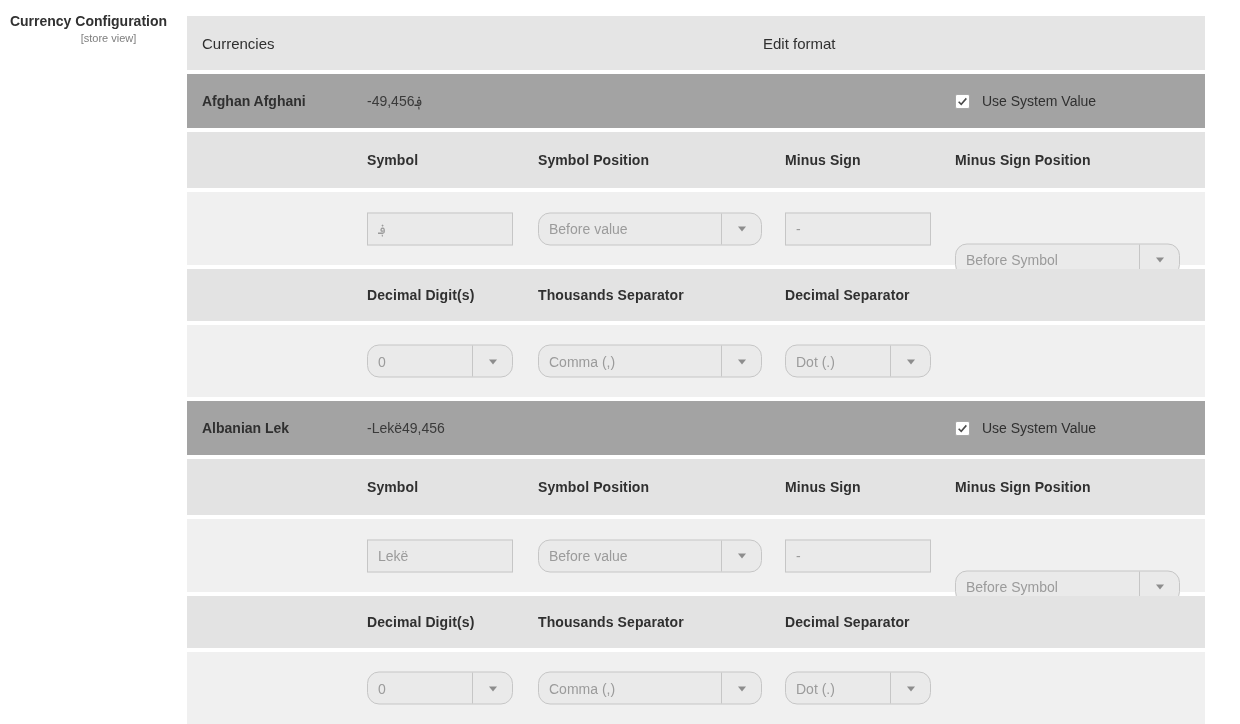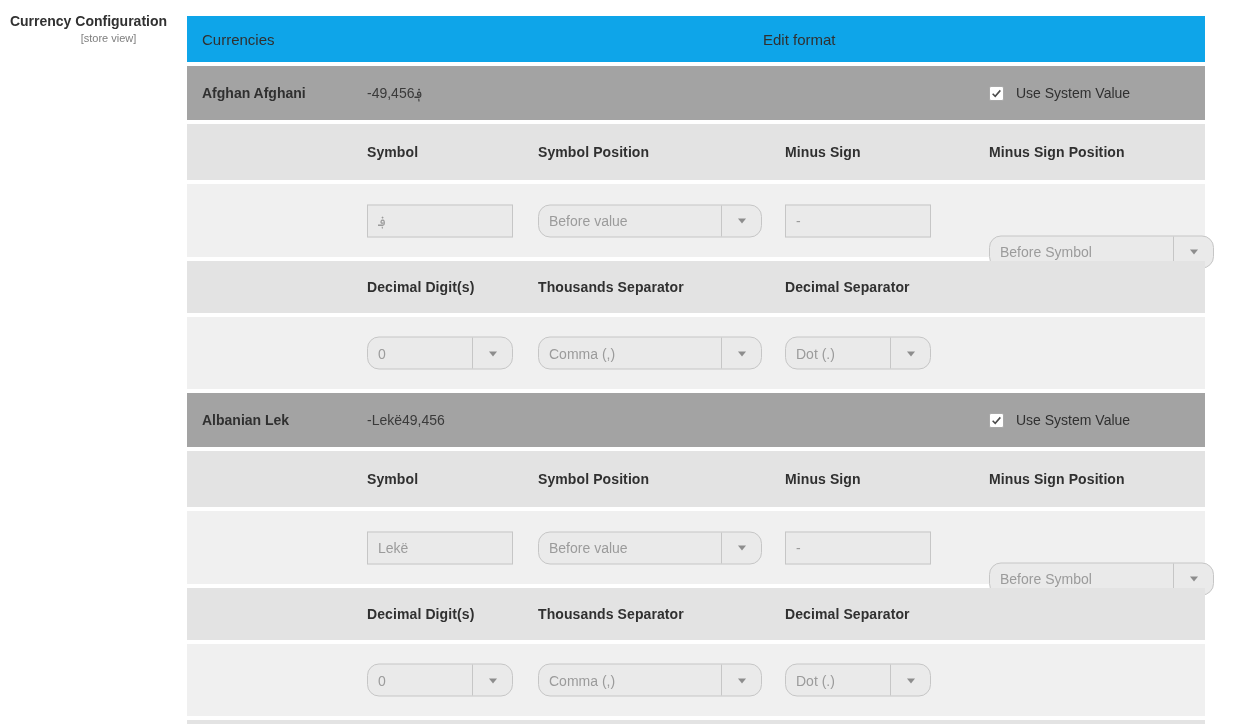--- a/index.html
+++ b/index.html
@@ -17,34 +17,34 @@
     position: absolute; left: 0; top: 13px; width: 177px;
     text-align: center;
   }
   .field-label .title { font-size: 14px; font-weight: 600; color: #313131; line-height: 17px; }
   .field-label .scope { font-size: 11px; color: #7e7e7e; line-height: 14px; margin-top: 1px; padding-left: 40px; }
 
   
   .config-table { position: absolute; left: 187px; top: 16px; width: 1018px; }
 
   .thead {
-    position: relative; height: 46px; background: #0ea5e9;
+    position: relative; height: 54px; background: #e5e5e5;
   }
   .th { position: absolute; top: 50%; transform: translateY(-50%); font-size: 15px; color: #303030; }
   .th-currencies { left: 15px; }
   .th-editformat { left: 576px; }
 
   .row { position: relative; margin-top: 4px; }
   .row.main   { height: 54px; background: #a3a3a3; }
   .row.lrow   { height: 56px; background: #e3e3e3; }
   .row.lrow2  { height: 52px; background: #e3e3e3; }
   .row.irow   { height: 73px; background: #f0f0f0; }
   .row.irow2  { height: 72px; background: #f0f0f0; }
 
-  .c1 { left: 180px; } .c2 { left: 351px; } .c3 { left: 598px; } .c4 { left: 802px; }
+  .c1 { left: 180px; } .c2 { left: 351px; } .c3 { left: 598px; } .c4 { left: 768px; }
   .vc { position: absolute; top: 50%; transform: translateY(-50%); }
 
   .cname { position: absolute; left: 15px; top: 50%; transform: translateY(-50%);
            font-size: 14px; font-weight: 700; color: #303030; }
   .sample { font-size: 14px; color: #3a3a3a; }
 
   .usv { display: flex; align-items: center; cursor: pointer; }
   .checkbox {
     width: 15px; height: 15px; background: #ffffff;
     border: 1px solid #a9a9a9; border-radius: 2px;

